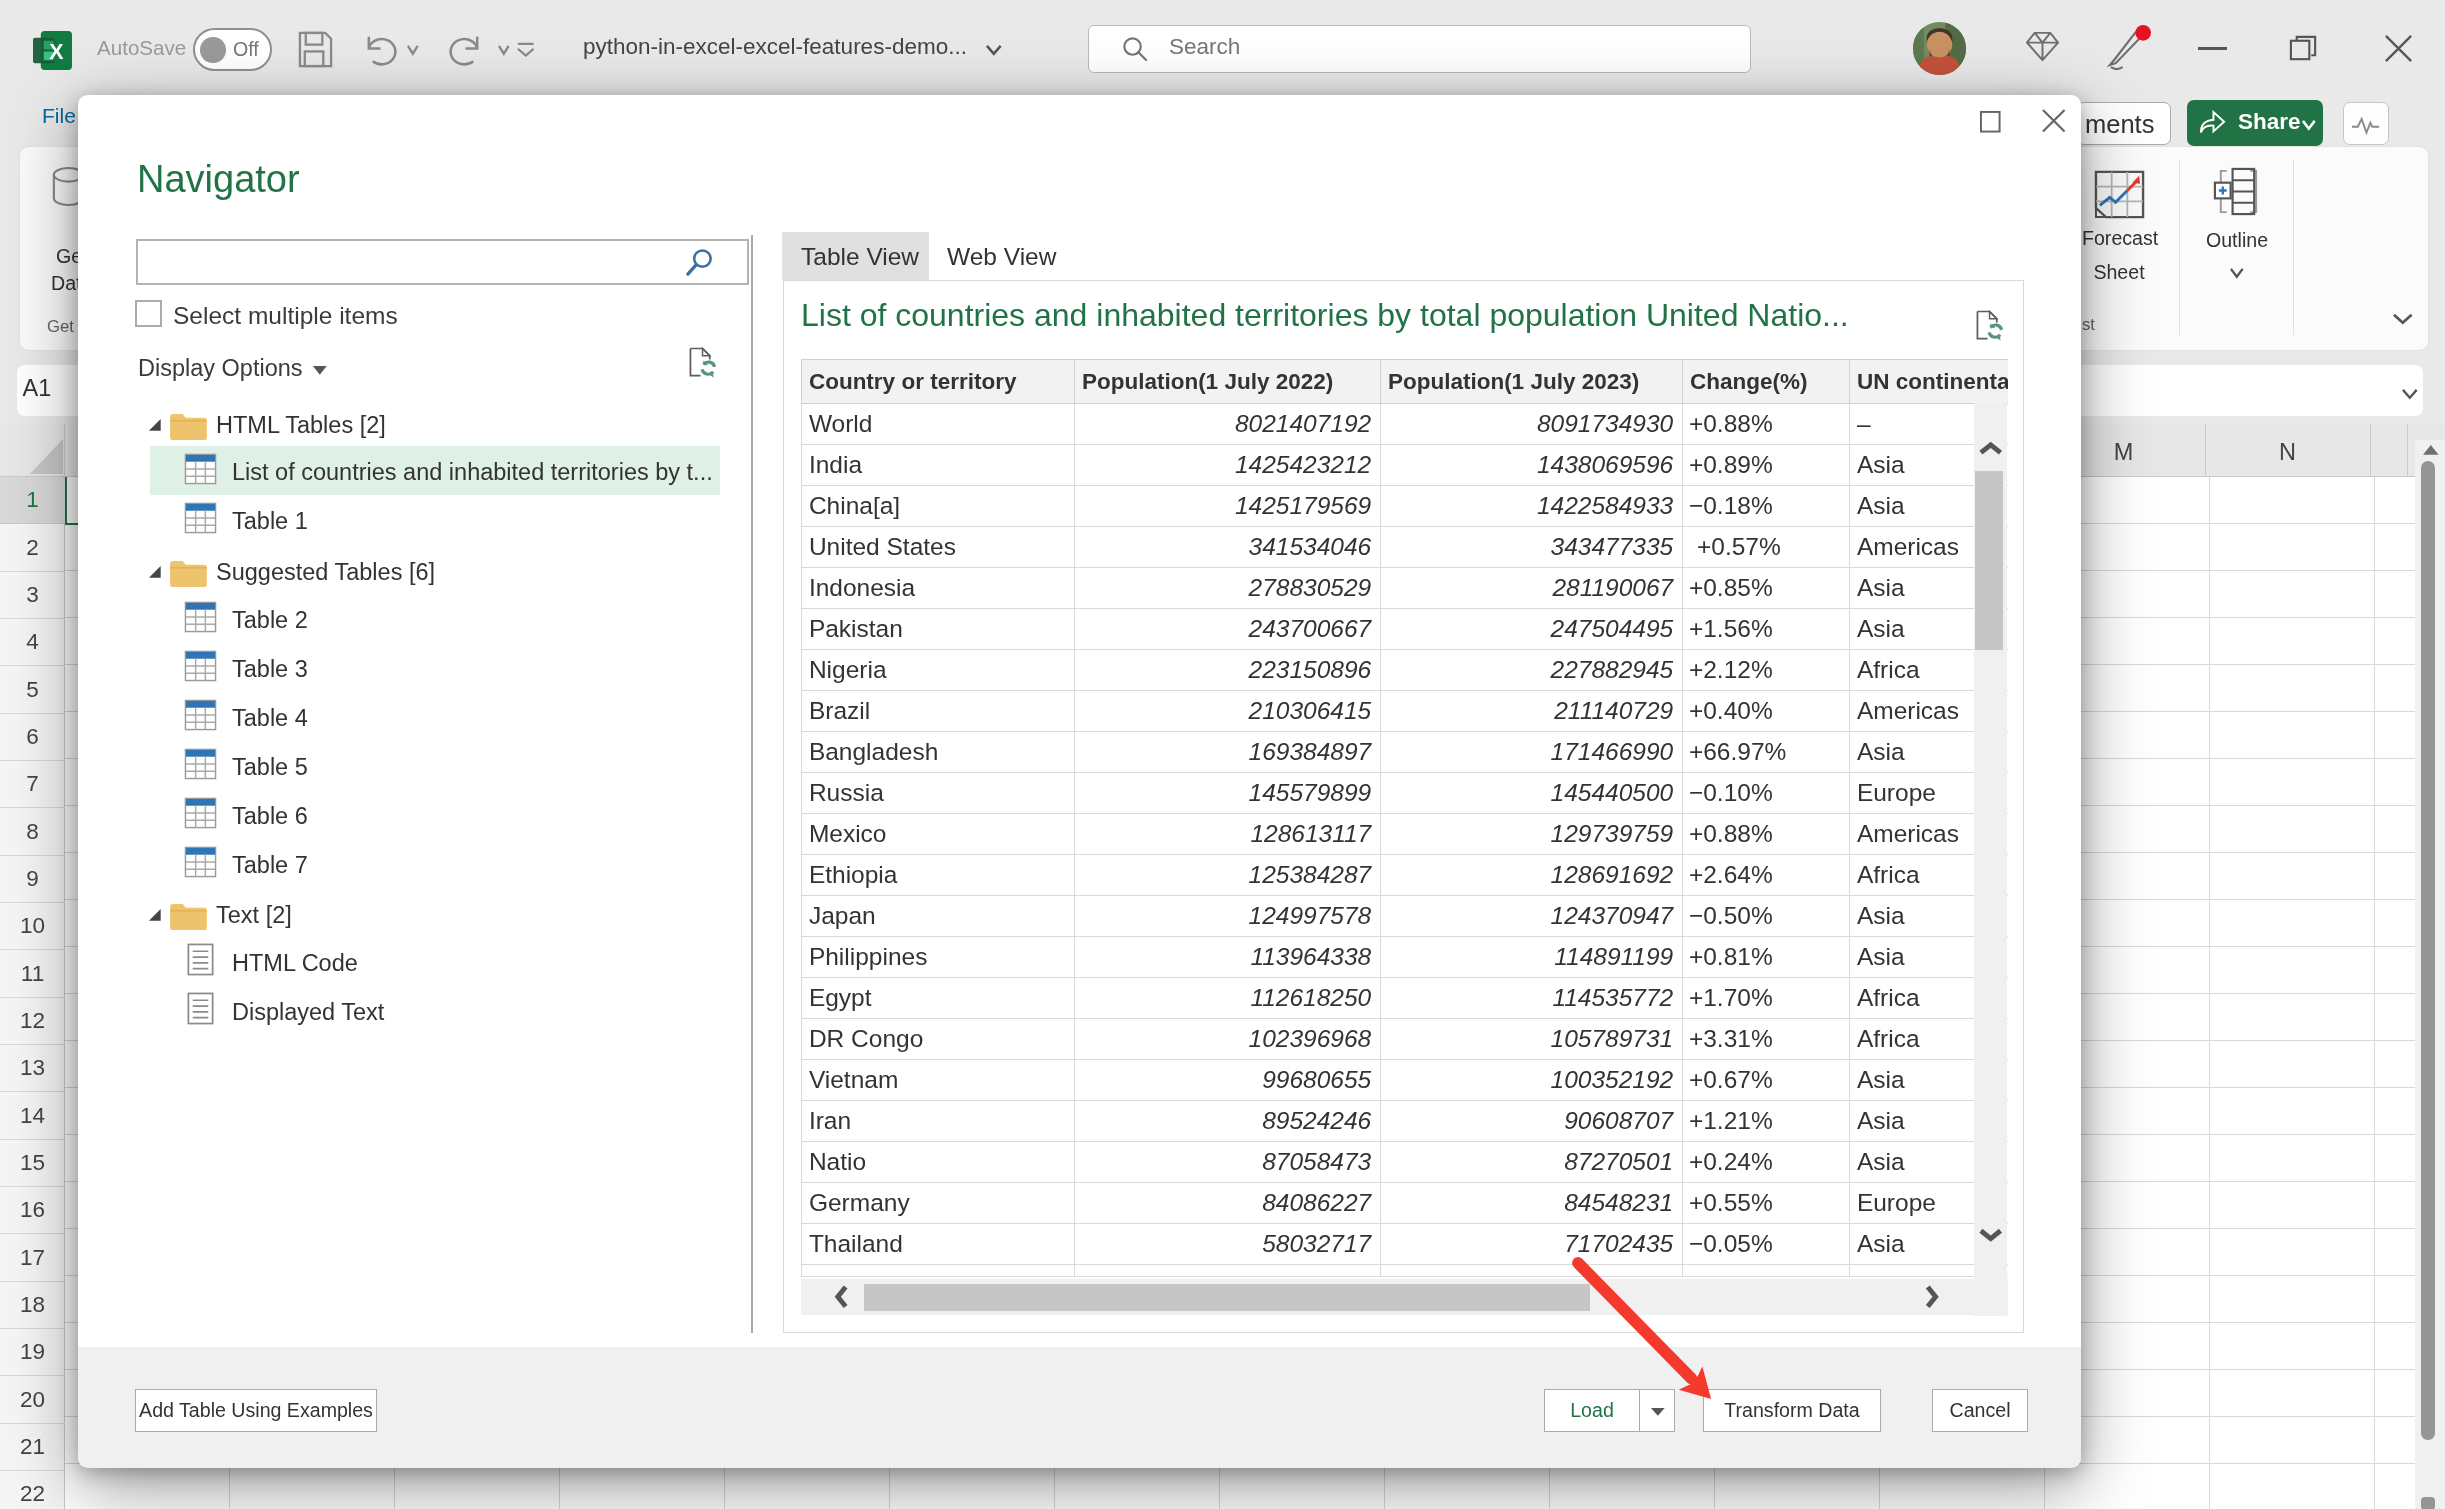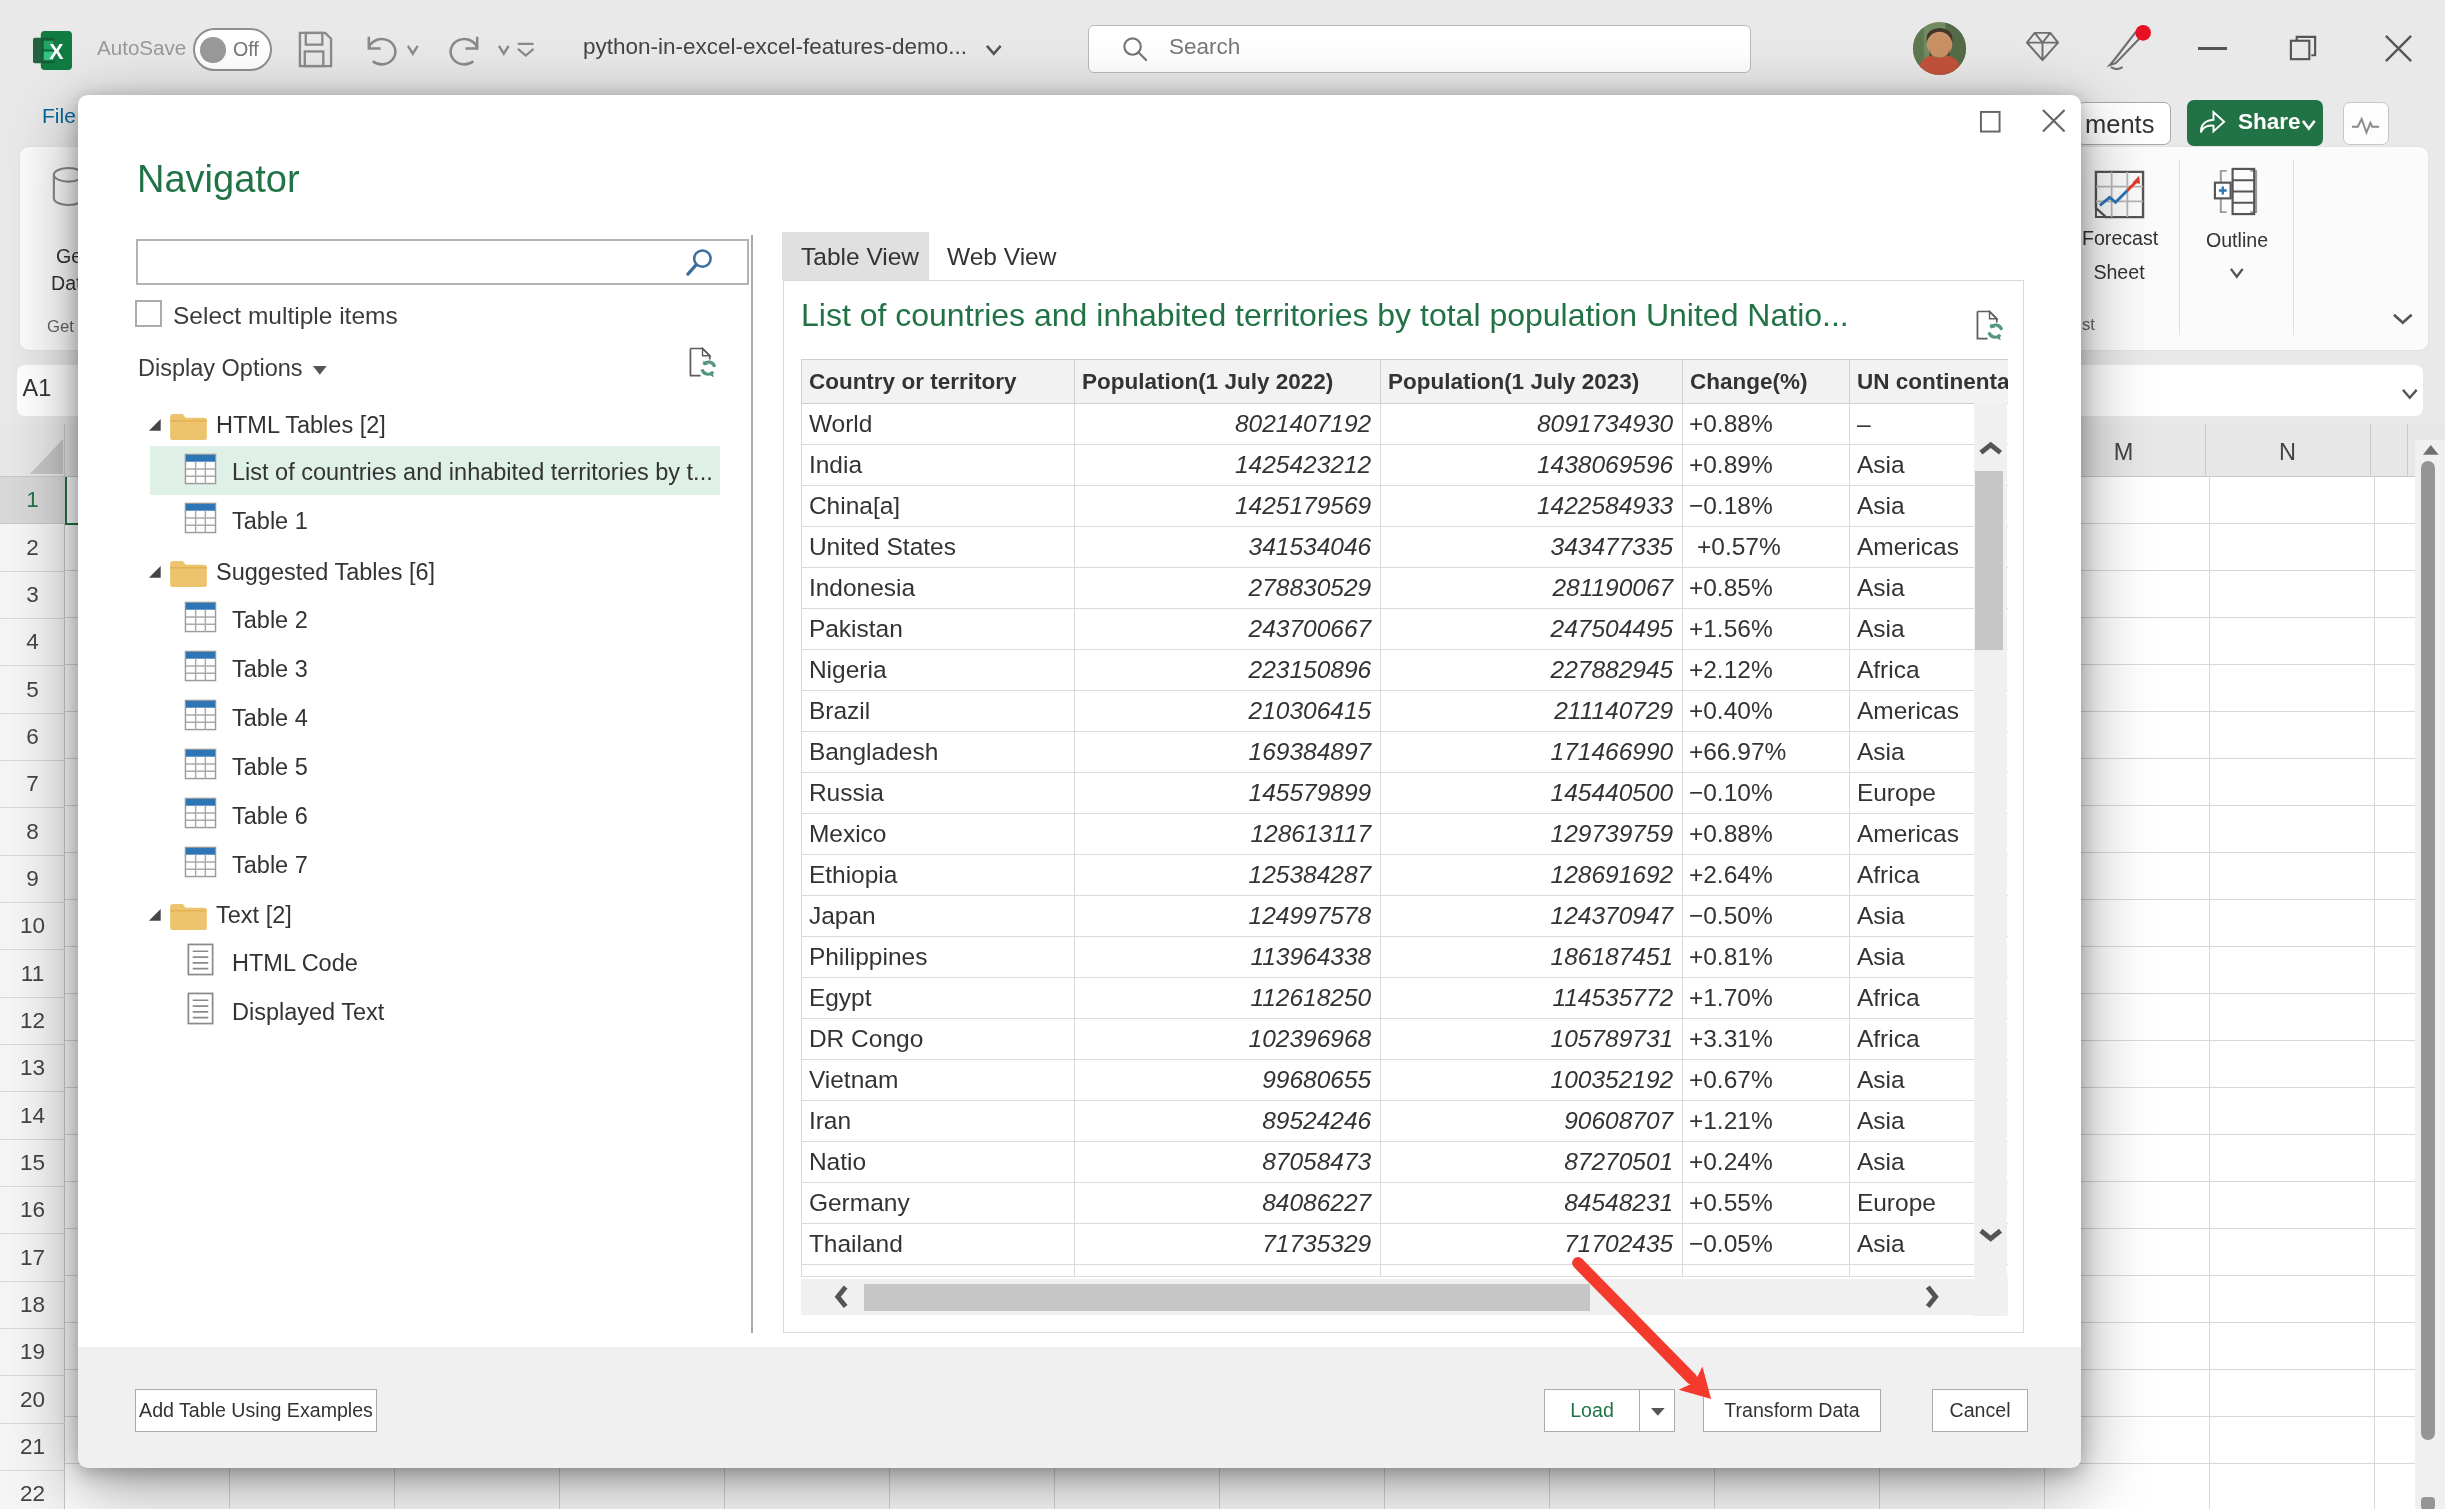--- a/index.html
+++ b/index.html
@@ -416,21 +416,21 @@
         <tr style="height:41px">
           <td style="border:1px solid #dadada;padding-left:6.9px;white-space:nowrap;overflow:hidden">Japan</td>
           <td style="border:1px solid #dadada;padding-right:8.8px;text-align:right;font-style:italic">124997578</td>
           <td style="border:1px solid #dadada;padding-right:8.8px;text-align:right;font-style:italic">124370947</td>
           <td style="border:1px solid #dadada;padding-left:5.9px">−0.50%</td>
           <td style="border:1px solid #dadada;padding-left:6.9px">Asia</td>
         </tr>
         <tr style="height:41px">
           <td style="border:1px solid #dadada;padding-left:6.9px;white-space:nowrap;overflow:hidden">Philippines</td>
           <td style="border:1px solid #dadada;padding-right:8.8px;text-align:right;font-style:italic">113964338</td>
-          <td style="border:1px solid #dadada;padding-right:8.8px;text-align:right;font-style:italic">186187451</td>
+          <td style="border:1px solid #dadada;padding-right:8.8px;text-align:right;font-style:italic">114891199</td>
           <td style="border:1px solid #dadada;padding-left:5.9px">+0.81%</td>
           <td style="border:1px solid #dadada;padding-left:6.9px">Asia</td>
         </tr>
         <tr style="height:41px">
           <td style="border:1px solid #dadada;padding-left:6.9px;white-space:nowrap;overflow:hidden">Egypt</td>
           <td style="border:1px solid #dadada;padding-right:8.8px;text-align:right;font-style:italic">112618250</td>
           <td style="border:1px solid #dadada;padding-right:8.8px;text-align:right;font-style:italic">114535772</td>
           <td style="border:1px solid #dadada;padding-left:5.9px">+1.70%</td>
           <td style="border:1px solid #dadada;padding-left:6.9px">Africa</td>
         </tr>
@@ -464,21 +464,21 @@
         </tr>
         <tr style="height:41px">
           <td style="border:1px solid #dadada;padding-left:6.9px;white-space:nowrap;overflow:hidden">Germany</td>
           <td style="border:1px solid #dadada;padding-right:8.8px;text-align:right;font-style:italic">84086227</td>
           <td style="border:1px solid #dadada;padding-right:8.8px;text-align:right;font-style:italic">84548231</td>
           <td style="border:1px solid #dadada;padding-left:5.9px">+0.55%</td>
           <td style="border:1px solid #dadada;padding-left:6.9px">Europe</td>
         </tr>
         <tr style="height:41px">
           <td style="border:1px solid #dadada;padding-left:6.9px;white-space:nowrap;overflow:hidden">Thailand</td>
-          <td style="border:1px solid #dadada;padding-right:8.8px;text-align:right;font-style:italic">71735329</td>
+          <td style="border:1px solid #dadada;padding-right:8.8px;text-align:right;font-style:italic">58032717</td>
           <td style="border:1px solid #dadada;padding-right:8.8px;text-align:right;font-style:italic">71702435</td>
           <td style="border:1px solid #dadada;padding-left:5.9px">−0.05%</td>
           <td style="border:1px solid #dadada;padding-left:6.9px">Asia</td>
         </tr>
         <tr style="height:11.8px">
           <td style="border:1px solid #dadada"></td>
           <td style="border:1px solid #dadada"></td>
           <td style="border:1px solid #dadada"></td>
           <td style="border:1px solid #dadada"></td>
           <td style="border:1px solid #dadada"></td>

